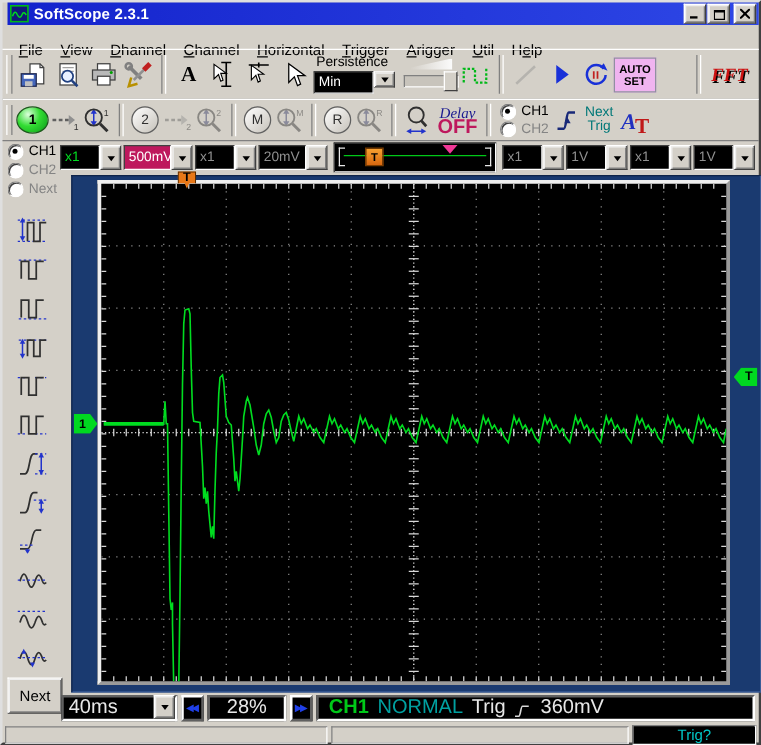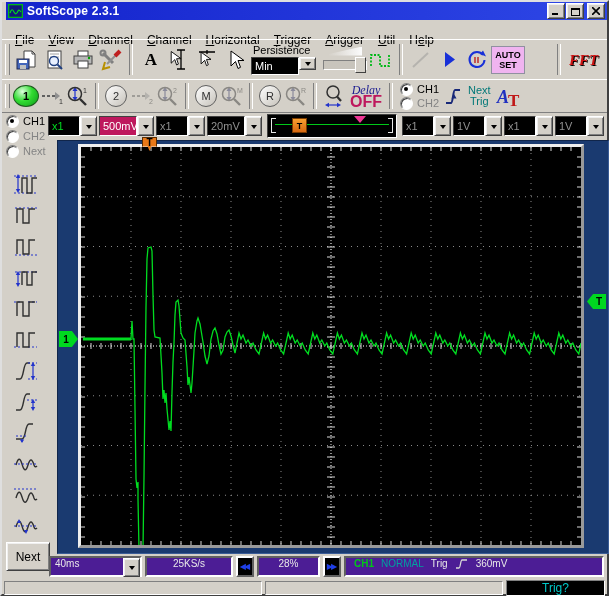--- a/index.html
+++ b/index.html
@@ -68,21 +68,21 @@
   
   .scope-area{position:absolute;left:55px;top:138px;width:552px;height:414px;background:#1a3a70;border:1px solid;border-color:#10254a #3a5c96 #3a5c96 #10254a;box-sizing:border-box;}
   .dframe{position:absolute;left:20px;top:3px;width:500px;height:398px;background:#000;border:3px solid;border-color:#efefef #9a9a9a #9a9a9a #efefef;}
   .dframe svg{display:block;}
   .mk{position:absolute;display:flex;align-items:center;justify-content:center;font-size:10px;font-weight:bold;color:#000;}
   .mk-t-top{left:84px;top:-4px;width:15px;height:14px;background:#e87818;border:1px solid #5a2d00;clip-path:polygon(0 0,100% 0,100% 68%,62% 68%,50% 100%,38% 68%,0 68%);padding-bottom:4px;box-sizing:border-box;}
   .mk-ch1{left:1px;top:190px;width:19px;height:16px;background:#00d820;clip-path:polygon(0 0,68% 0,100% 50%,68% 100%,0 100%);padding-right:5px;box-sizing:border-box;}
   .mk-tl{left:529px;top:153px;width:19px;height:15px;background:#00d820;clip-path:polygon(32% 0,100% 0,100% 100%,32% 100%,0 50%);padding-left:5px;box-sizing:border-box;}
   
   .statusrow{position:absolute;left:47px;top:552px;right:3px;height:25px;display:flex;align-items:center;gap:3px;}
-  .bpanel{background:#4c1d95;border:2px solid;border-color:#606060 #fff #fff #606060;color:#e8e8e8;font-size:10px;display:flex;align-items:flex-start;height:21px;box-sizing:border-box;}
+  .bpanel{background:#000000;border:2px solid;border-color:#606060 #fff #fff #606060;color:#e8e8e8;font-size:16px;display:flex;align-items:flex-end;height:21px;box-sizing:border-box;}
   .tbase{width:93px;}
   .tbase .tb-val{flex:1;padding-left:4px;}
   .tbase .cbtn{height:100%;}
   .rate{width:88px;justify-content:center;}
   .hpos{width:63px;justify-content:center;}
   .scrollbtn{width:18px;height:21px;background:#000;border:2px solid;border-color:#fff #606060 #606060 #fff;color:#2040e8;font-size:8px;display:flex;align-items:center;justify-content:center;letter-spacing:-2px;padding-right:2px;box-sizing:border-box;}
   .triginfo{flex:1;gap:7px;padding:0 8px;}
   .ti-src{color:#00c818;font-weight:bold;}
   .ti-mode{color:#00a0a0;}
   .bottombar{position:absolute;left:2px;top:578px;right:2px;height:16px;display:flex;gap:3px;align-items:center;}
@@ -830,23 +830,20 @@
       </div>
   </div>
 
   <div class="statusrow">
     <span class="bpanel tbase">
       <span class="tb-val">40ms</span>
       <span class="cbtn">
           <span class="arrow-dn"></span>
         </span>
     </span>
-    <span class="bpanel rate">
-        <span>25KS/s</span>
-      </span>
     <span class="scrollbtn">
         <span>◀◀</span>
       </span>
     <span class="bpanel hpos">
         <span>28%</span>
       </span>
     <span class="scrollbtn">
         <span>▶▶</span>
       </span>
     <span class="bpanel triginfo">

